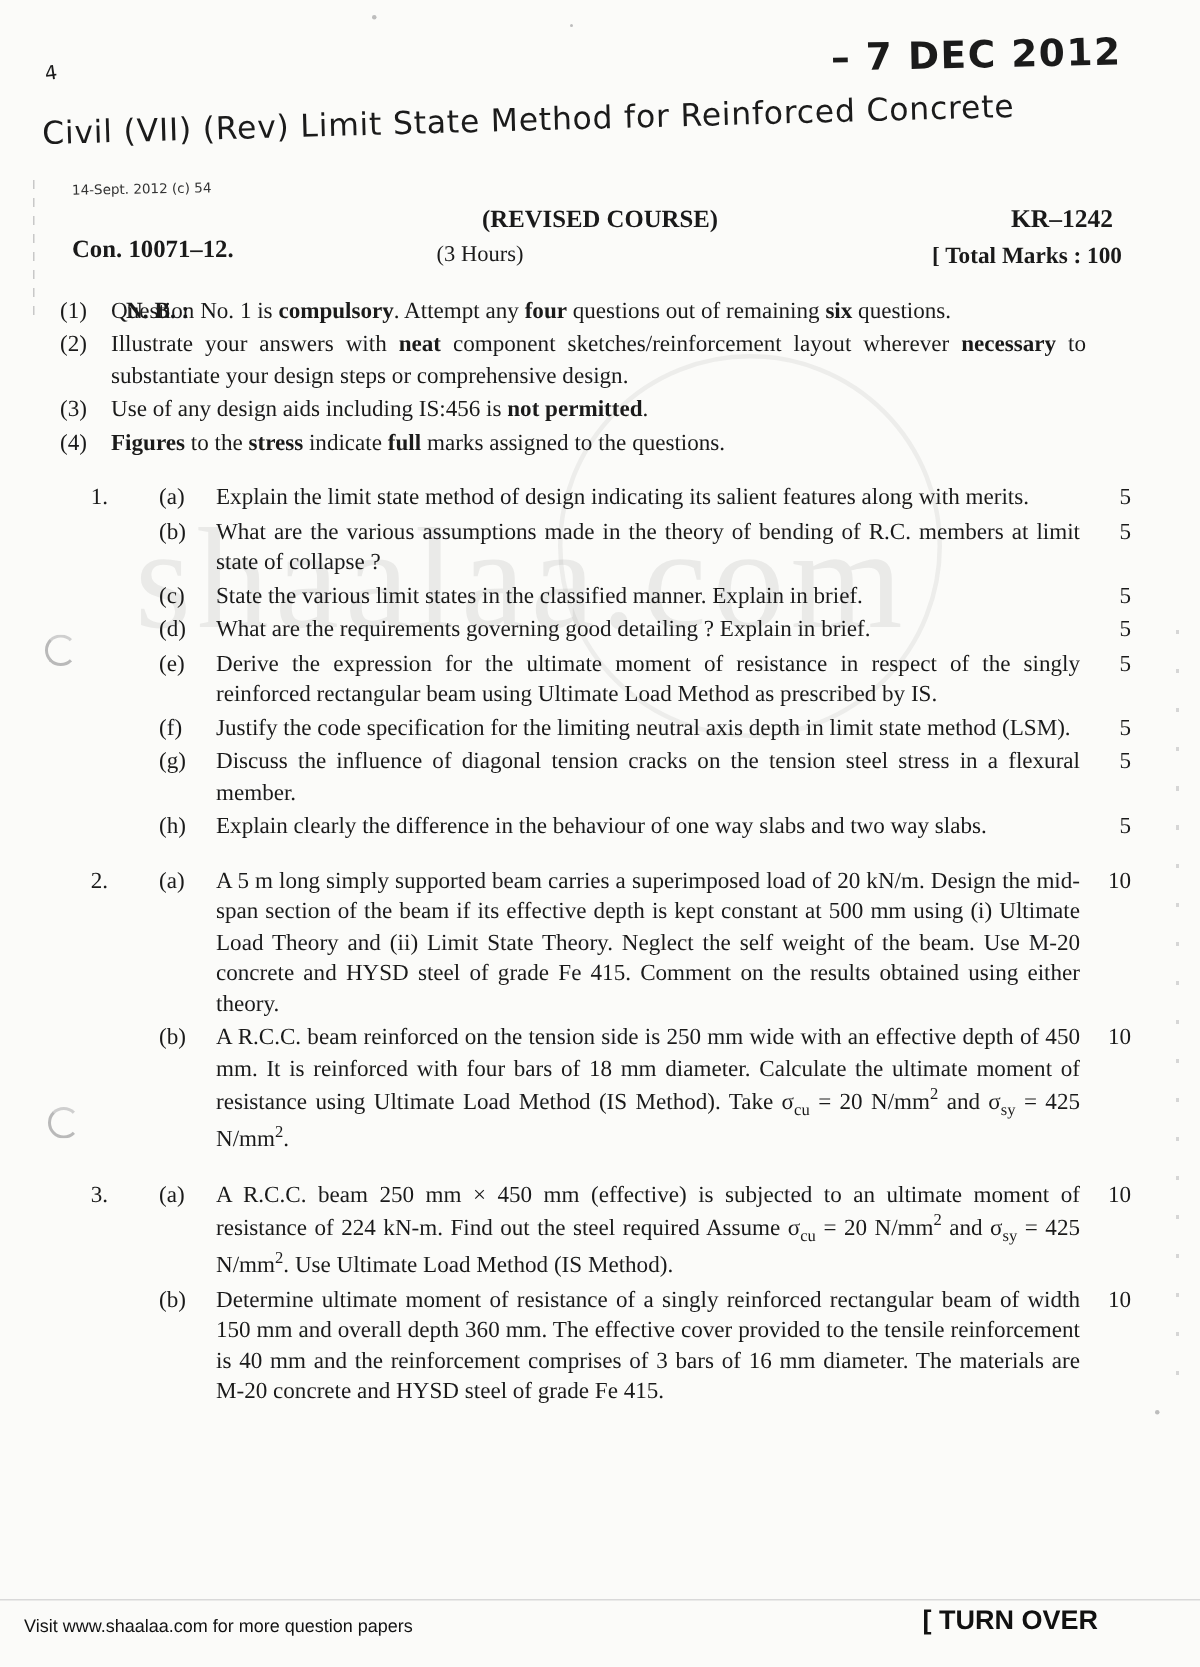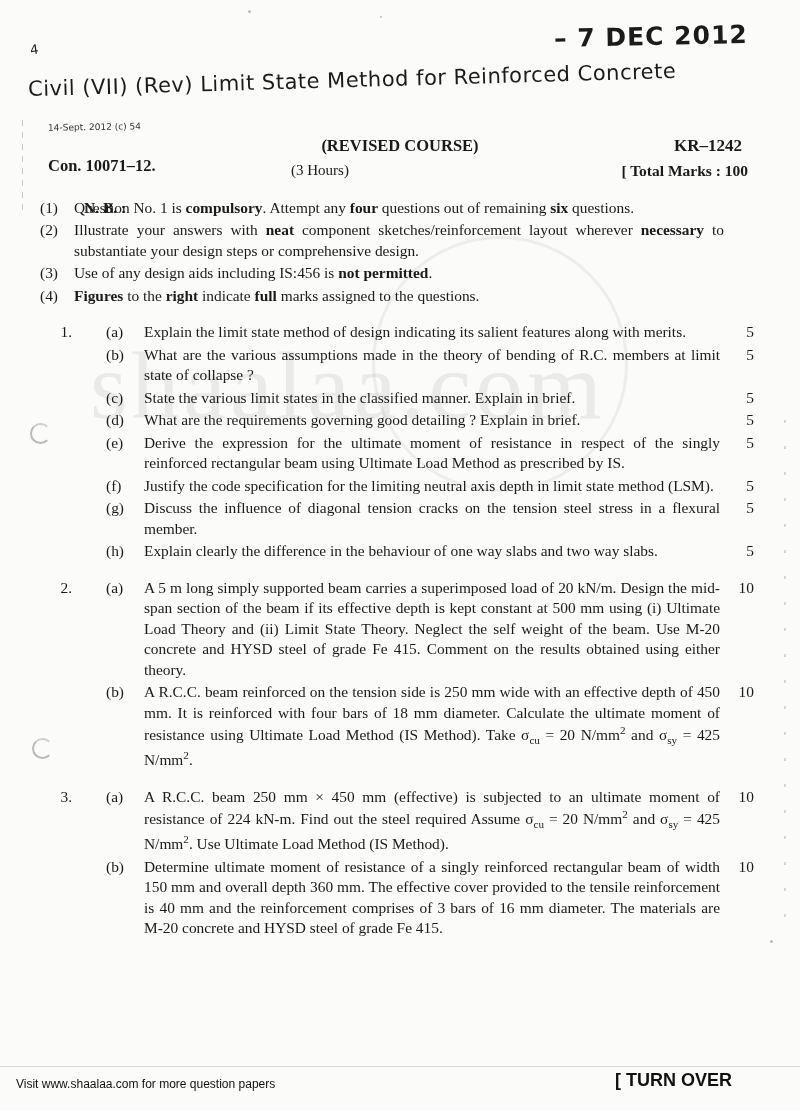--- a/index.html
+++ b/index.html
@@ -317,21 +317,21 @@
   </div>
 
   <div class="body">
 
     <div class="nb-wrap">
       <div class="nb-label">N. B. :</div>
       <ul class="nb-list" id="note-list">
           <li class="nb-item"><span class="num">(1)</span><span>Question No. 1 is <b>compulsory</b>. Attempt any <b>four</b> questions out of remaining <b>six</b> questions.</span></li>
           <li class="nb-item"><span class="num">(2)</span><span>Illustrate your answers with <b>neat</b> component sketches/reinforcement layout wherever <b>necessary</b> to substantiate your design steps or comprehensive design.</span></li>
           <li class="nb-item"><span class="num">(3)</span><span>Use of any design aids including IS:456 is <b>not permitted</b>.</span></li>
-          <li class="nb-item"><span class="num">(4)</span><span><b>Figures</b> to the <b>right</b> indicate <b>full</b> marks assigned to the questions.</span></li>
+          <li class="nb-item"><span class="num">(4)</span><span><b>Figures</b> to the <b>stress</b> indicate <b>full</b> marks assigned to the questions.</span></li>
         </ul>
     </div>
 
     <div id="questions">
         <div class="q">
           <span class="q-num">1.</span>
           <div class="sub"><span class="lbl">(a)</span><span>Explain the limit state method of design indicating its salient features along with merits.</span><span class="mk">5</span></div>
           <div class="sub"><span class="lbl">(b)</span><span>What are the various assumptions made in the theory of bending of R.C. members at limit state of collapse ?</span><span class="mk">5</span></div>
           <div class="sub"><span class="lbl">(c)</span><span>State the various limit states in the classified manner. Explain in brief.</span><span class="mk">5</span></div>
           <div class="sub"><span class="lbl">(d)</span><span>What are the requirements governing good detailing ? Explain in brief.</span><span class="mk">5</span></div>

